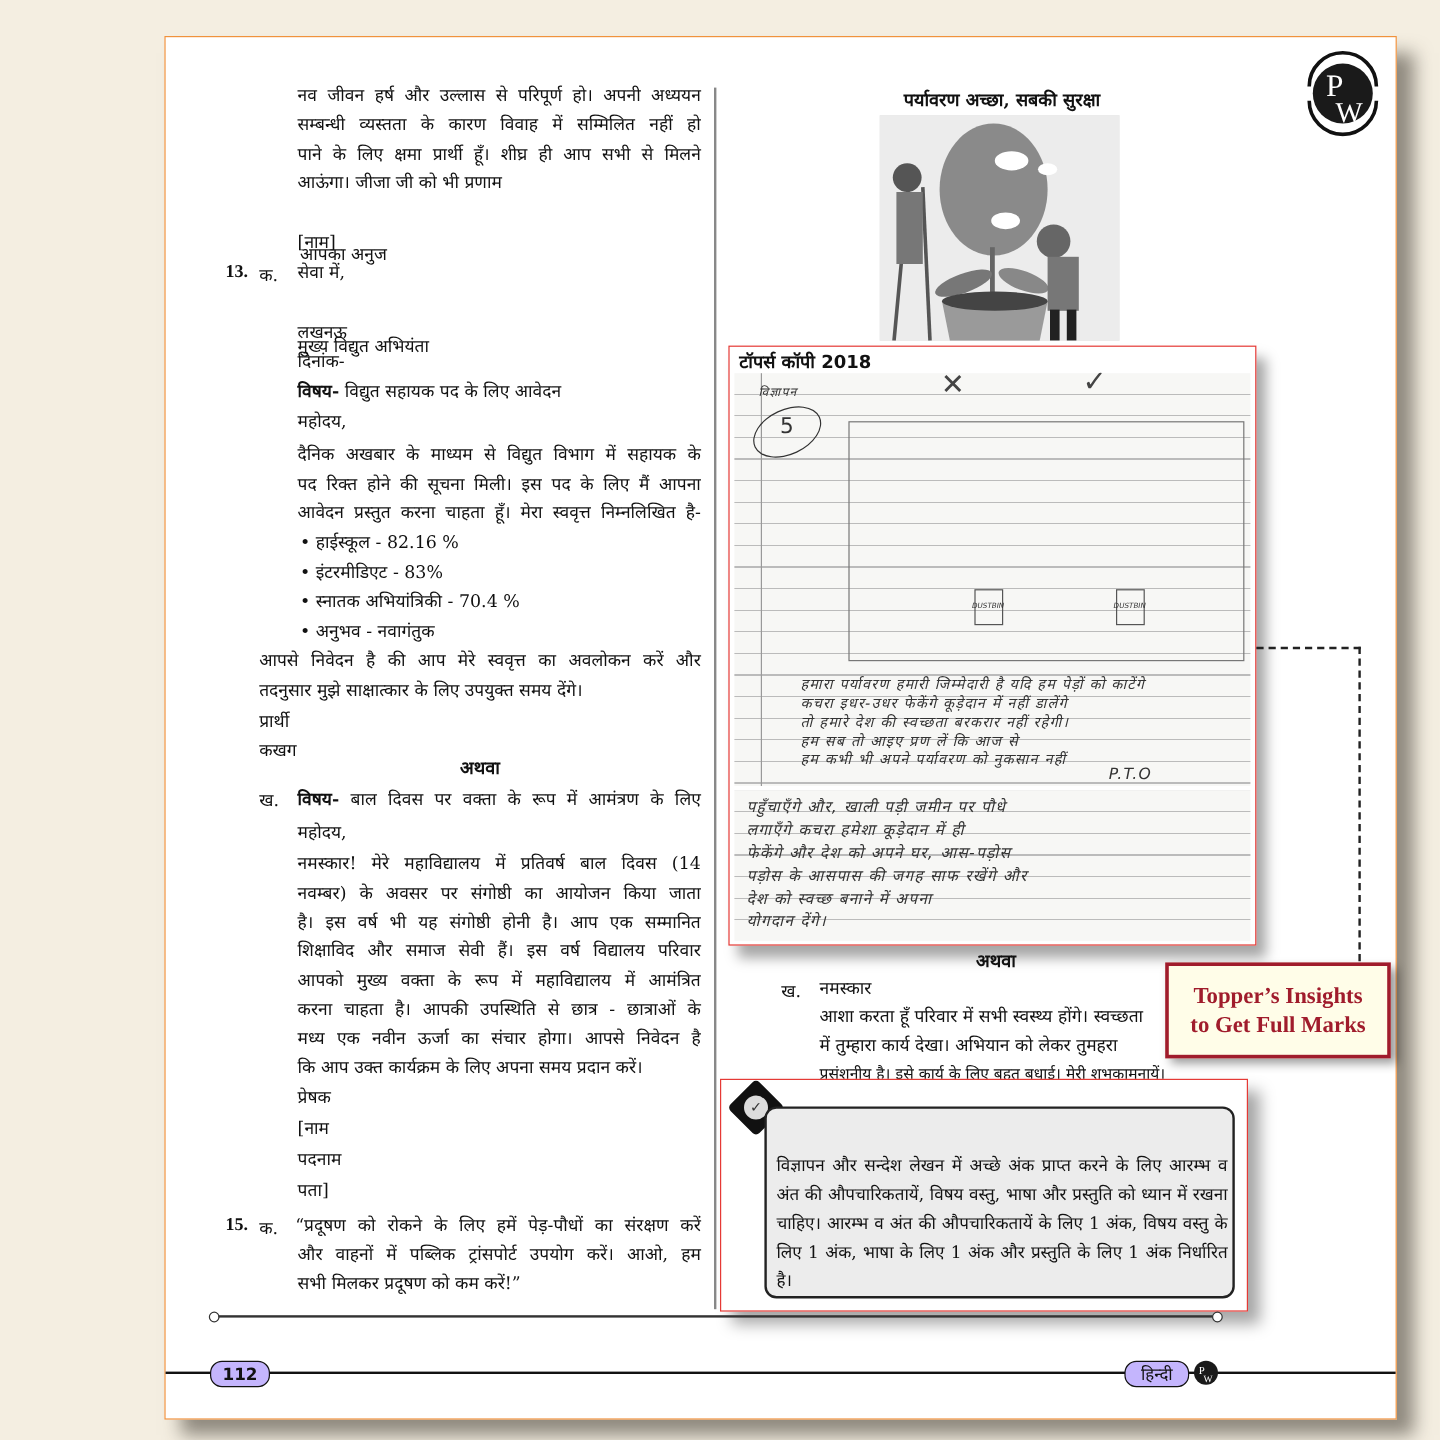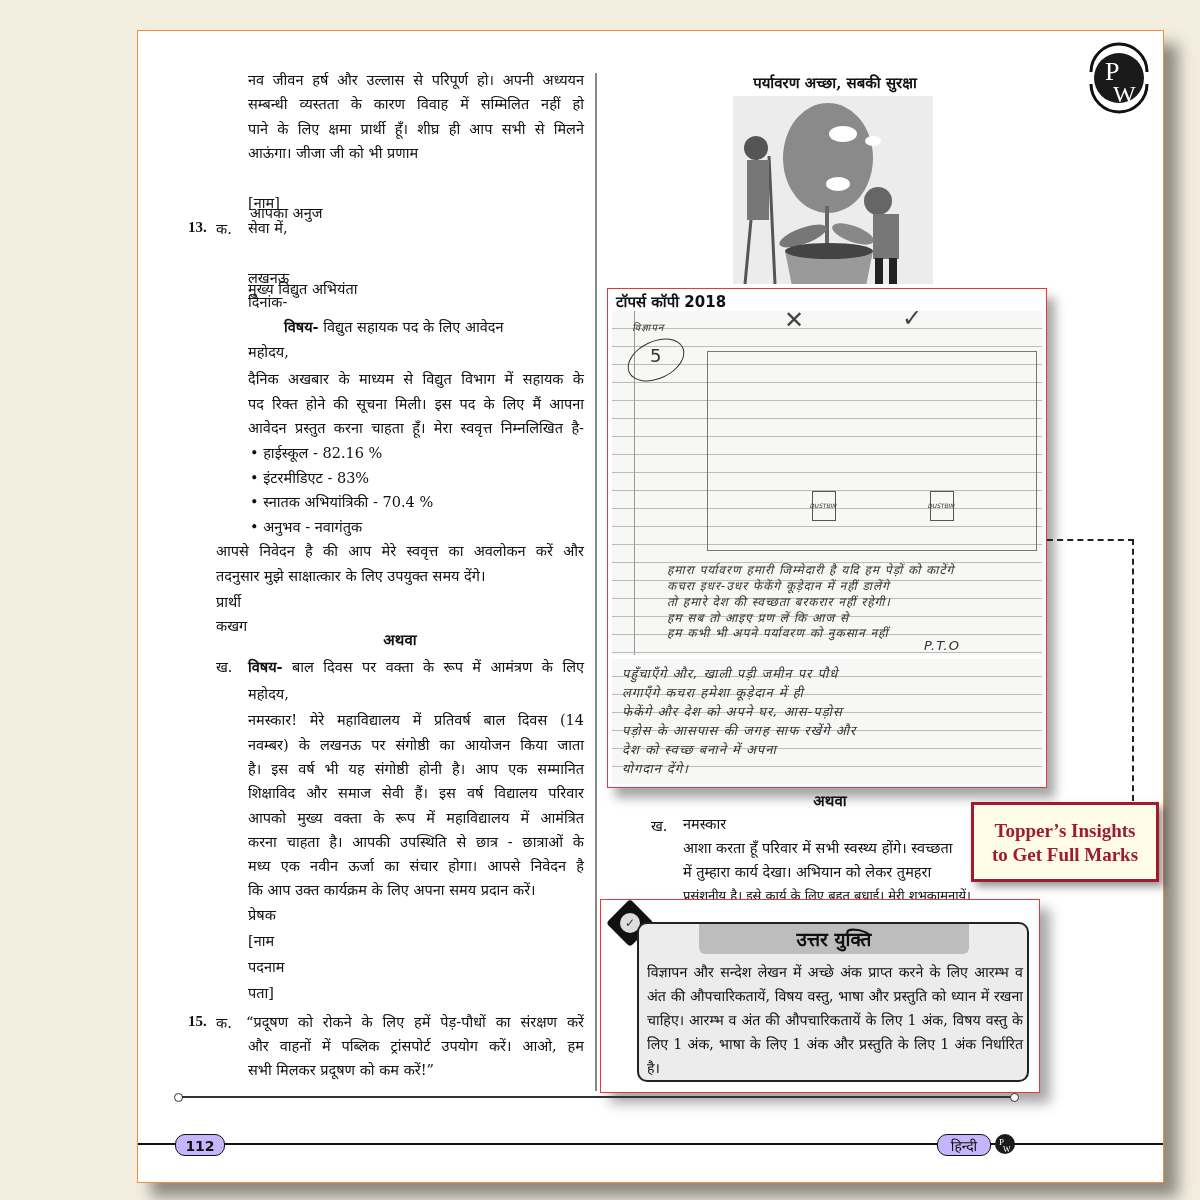--- a/index.html
+++ b/index.html
@@ -100,21 +100,21 @@
   <div class="txt" style="left:248px;top:141px;">आऊंगा। जीजा जी को भी प्रणाम</div>
   <div class="txt" style="left:250px;top:166px;margin-top:35px;">आपका अनुज</div>
   <div class="txt" style="left:248px;top:191px;">[नाम]</div>
 
   <span class="qnum" style="left:188px;top:219px;">13.</span>
   <span class="qsub" style="left:216px;top:218px;">क.</span>
   <div class="txt" style="left:248px;top:216px;">सेवा में,</div>
   <div class="txt" style="left:248px;top:241px;margin-top:36px;">मुख्य विद्युत अभियंता</div>
   <div class="txt" style="left:248px;top:266px;">लखनऊ</div>
   <div class="txt" style="left:248px;top:290px;">दिनांक-</div>
-  <div class="txt" style="left:248px;top:315px;margin-left:36px;">
+  <div class="txt" style="left:248px;top:315px;">
     <span class="b">विषय-</span><span> विद्युत सहायक पद के लिए आवेदन</span>
   </div>
   <div class="txt" style="left:248px;top:340px;">महोदय,</div>
   <div class="txt just" style="left:248px;top:367px;width:336px;">दैनिक अखबार के माध्यम से विद्युत विभाग में सहायक के</div>
   <div class="txt just" style="left:248px;top:392px;width:336px;">पद रिक्त होने की सूचना मिली। इस पद के लिए मैं आपना</div>
   <div class="txt just" style="left:248px;top:416px;width:336px;">आवेदन प्रस्तुत करना चाहता हूँ। मेरा स्ववृत्त निम्नलिखित है-</div>
 
   <div class="txt" style="left:250px;top:441px;">• <span>हाईस्कूल - 82.16 %</span></div>
   <div class="txt" style="left:250px;top:466px;">• <span>इंटरमीडिएट - 83%</span></div>
   <div class="txt" style="left:250px;top:490px;">• <span>स्नातक अभियांत्रिकी - 70.4 %</span></div>
@@ -126,21 +126,21 @@
   <div class="txt" style="left:216px;top:614px;">कखग</div>
 
   <div class="center-title" style="left:360px;top:629px;width:80px;">अथवा</div>
 
   <span class="qsub" style="left:216px;top:656px;">ख.</span>
   <div class="txt just" style="left:248px;top:655px;width:336px;">
     <span class="b">विषय-</span><span> बाल दिवस पर वक्ता के रूप में आमंत्रण के लिए</span>
   </div>
   <div class="txt" style="left:248px;top:682px;">महोदय,</div>
   <div class="txt just" style="left:248px;top:708px;width:336px;">नमस्कार! मेरे महाविद्यालय में प्रतिवर्ष बाल दिवस (14</div>
-  <div class="txt just" style="left:248px;top:733px;width:336px;">नवम्बर) के लखनऊ पर संगोष्ठी का आयोजन किया जाता</div>
+  <div class="txt just" style="left:248px;top:733px;width:336px;">नवम्बर) के अवसर पर संगोष्ठी का आयोजन किया जाता</div>
   <div class="txt just" style="left:248px;top:757px;width:336px;">है। इस वर्ष भी यह संगोष्ठी होनी है। आप एक सम्मानित</div>
   <div class="txt just" style="left:248px;top:781px;width:336px;">शिक्षाविद और समाज सेवी हैं। इस वर्ष विद्यालय परिवार</div>
   <div class="txt just" style="left:248px;top:806px;width:336px;">आपको मुख्य वक्ता के रूप में महाविद्यालय में आमंत्रित</div>
   <div class="txt just" style="left:248px;top:830px;width:336px;">करना चाहता है। आपकी उपस्थिति से छात्र - छात्राओं के</div>
   <div class="txt just" style="left:248px;top:854px;width:336px;">मध्य एक नवीन ऊर्जा का संचार होगा। आपसे निवेदन है</div>
   <div class="txt" style="left:248px;top:878px;">कि आप उक्त कार्यक्रम के लिए अपना समय प्रदान करें।</div>
   <div class="txt" style="left:248px;top:903px;">प्रेषक</div>
   <div class="txt" style="left:248px;top:929px;">[नाम</div>
   <div class="txt" style="left:248px;top:955px;">पदनाम</div>
   <div class="txt" style="left:248px;top:981px;">पता]</div>
@@ -220,21 +220,20 @@
 <div class="insight-box">
   <div>Topper’s Insights</div>
   <div>to Get Full Marks</div>
 </div>
 
 <div class="tip-outer">
   <div class="tip-icon">
     <div style="position:absolute;left:7px;top:7px;width:20px;height:20px;border-radius:50%;background:#ddd;transform:rotate(-45deg);text-align:center;line-height:20px;font-size:12px;color:#333;font-family:'DejaVu Sans',sans-serif;">✓</div>
   </div>
   <div class="tip-inner">
-    <div class="tip-head">उत्तर युक्ति</div>
     <div class="tip-body">विज्ञापन और सन्देश लेखन में अच्छे अंक प्राप्त करने के लिए आरम्भ व अंत की औपचारिकतायें, विषय वस्तु, भाषा और प्रस्तुति को ध्यान में रखना चाहिए। आरम्भ व अंत की औपचारिकतायें के लिए 1 अंक, विषय वस्तु के लिए 1 अंक, भाषा के लिए 1 अंक और प्रस्तुति के लिए 1 अंक निर्धारित है।</div>
   </div>
 </div>
 
 <div class="circle-end" style="left:174px;top:1093px;"></div>
 <div class="hr-line" style="left:182px;top:1096px;width:830px;"></div>
 <div class="circle-end" style="left:1010px;top:1093px;"></div>
 
 <div class="hr-line" style="left:138px;top:1143px;width:1025px;height:2px;background:#111;"></div>
 <div class="pill" style="left:175px;top:1134px;width:50px;font-family:'DejaVu Sans',sans-serif;">112</div>

